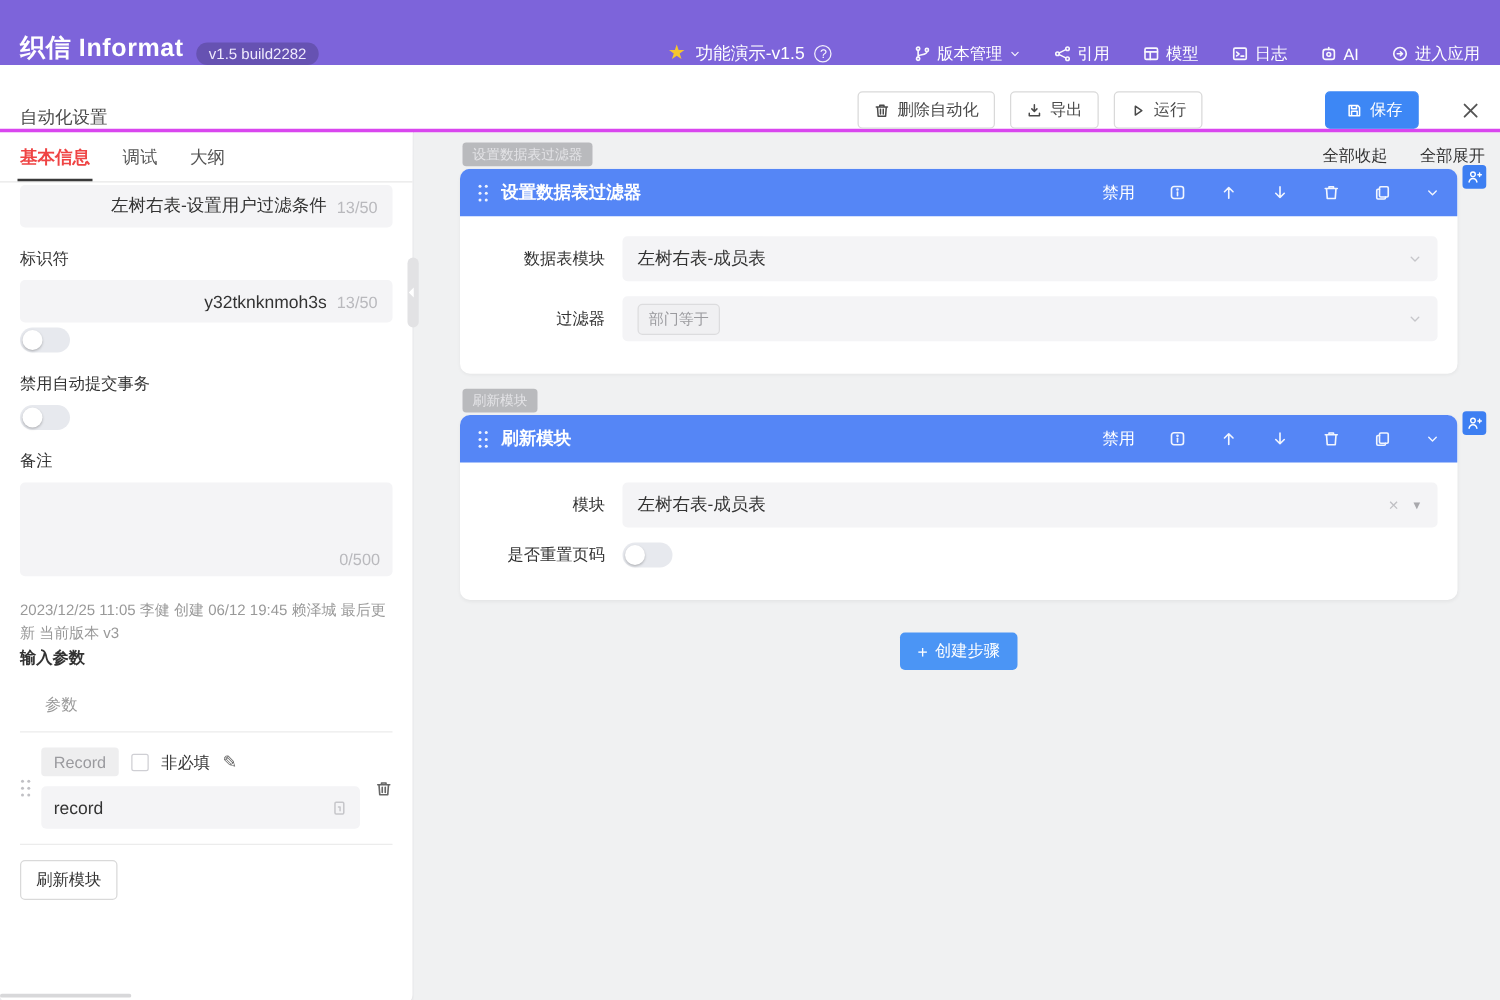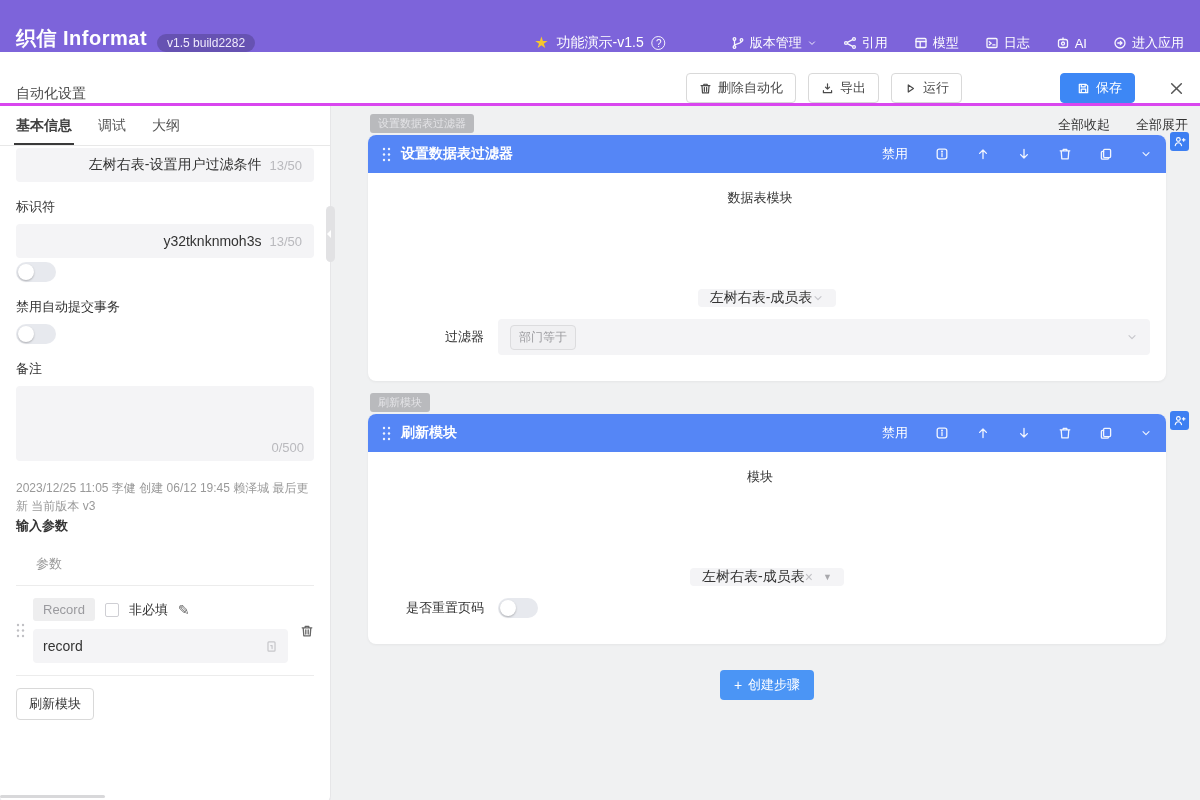--- a/index.html
+++ b/index.html
@@ -33,21 +33,21 @@
   .close-x { margin-left:22px; color:#555; cursor:pointer; }
   .close-x svg { width:15px; height:15px; }
 
   
   .content { display:flex; height:706px; align-items:flex-start; }
 
   
   .sidebar { width:331px; height:696px; background:#fff; border-right:1px solid #e6e6e8; position:relative; border-radius:0 0 6px 6px; flex:none; }
   .sb-tabs { display:flex; gap:26px; padding:0 16px; border-bottom:1px solid #e8e8e8; height:40px; align-items:center; font-size:14px; color:#555; }
   .sb-tab { cursor:pointer; height:100%; display:flex; align-items:center; position:relative; }
-  .sb-tab.active { color:#404040; font-weight:bold; }
+  .sb-tab.active { color:#ef4444; font-weight:bold; }
   .sb-tab.active::after { content:""; position:absolute; left:-2px; right:-2px; bottom:0; height:2px; background:#3a3a3a; }
   .sb-body { padding:2px 16px 0; }
   .field-label { font-size:13px; color:#333; margin:16px 0 8px; }
   .input-box { background:#f4f4f6; border-radius:4px; height:34px; display:flex; align-items:center; padding:0 12px; }
   .input-box input { border:none; background:transparent; outline:none; flex:1; font-size:14px; color:#333; font-family:inherit; min-width:0;text-align:right; }
   .counter { margin-left:8px; color:#b9b9bd; font-size:13px; }
   .toggle { width:40px; height:20px; border-radius:10px; background:#e7e9ee; position:relative; cursor:pointer; margin-top:4px; }
   .toggle::after { content:""; width:16px; height:16px; background:#fff; border-radius:50%; position:absolute; top:2px; left:2px; box-shadow:0 1px 2px rgba(0,0,0,.25); }
   .textarea-box { background:#f4f4f6; border-radius:4px; height:75px; position:relative; }
   .textarea-box textarea { width:100%; height:52px; border:none; background:transparent; resize:none; outline:none; font-family:inherit; padding:8px 12px; }
@@ -80,21 +80,21 @@
   .step-chip { display:inline-block; background:#b9babd; color:#e3e3e6; font-size:11px; padding:2px 8px; border-radius:3px; margin:0 0 2px 2px; }
   .card { border-radius:8px; overflow:hidden; background:#fff; box-shadow:0 1px 3px rgba(0,0,0,.05); }
   .card-header { height:38px; background:#5586f6; display:flex; align-items:center; padding:0 14px; color:#fff; }
   .drag-dots-white { color:rgba(255,255,255,.9); margin-right:10px; cursor:grab; }
   .card-title { font-size:14px; font-weight:bold; }
   .header-actions { margin-left:auto; display:flex; align-items:center; gap:27px; font-size:13px; }
   .header-actions .svg-icon { width:14px; height:14px; opacity:.92; cursor:pointer; }
   .disable-link { cursor:pointer; }
   .card-body { padding:16px 16px 26px; }
   .form-row { display:flex; align-items:center; margin-top:12px; }
-  .form-row:first-child { margin-top:0;flex-direction:column; }
+  .form-row:first-child { margin-top:0; }
   .form-label { flex:0 0 100px; text-align:right; margin-right:14px; font-size:13px; color:#333; white-space:nowrap; }
   .select-box { flex:1; height:36px; background:#f4f4f6; border-radius:4px; display:flex; align-items:center; padding:0 12px; font-size:14px; color:#333; cursor:pointer; }
   .select-box .chev { margin-left:auto; color:#c6c6ca; }
   .select-box .chev svg { width:12px; height:12px; }
   .filter-chip { border:1px solid #dcdcde; border-radius:4px; padding:3px 8px; font-size:12px; color:#9b9b9f; background:#f0f0f2; }
   .clear-x { margin-left:auto; color:#c0c0c4; font-size:14px; cursor:pointer; line-height:1; }
   .caret-down { color:#a8a8ac; margin-left:10px; font-size:9px; cursor:pointer; }
   .toggle-main { margin:0 0 0 0; }
   .person-badge { position:absolute; right:-23px; width:19px; height:19px; background:#3d7ff2; border-radius:3px; display:flex; align-items:center; justify-content:center; cursor:pointer; }
   .person-badge svg { width:13px; height:13px; stroke:#fff; }

